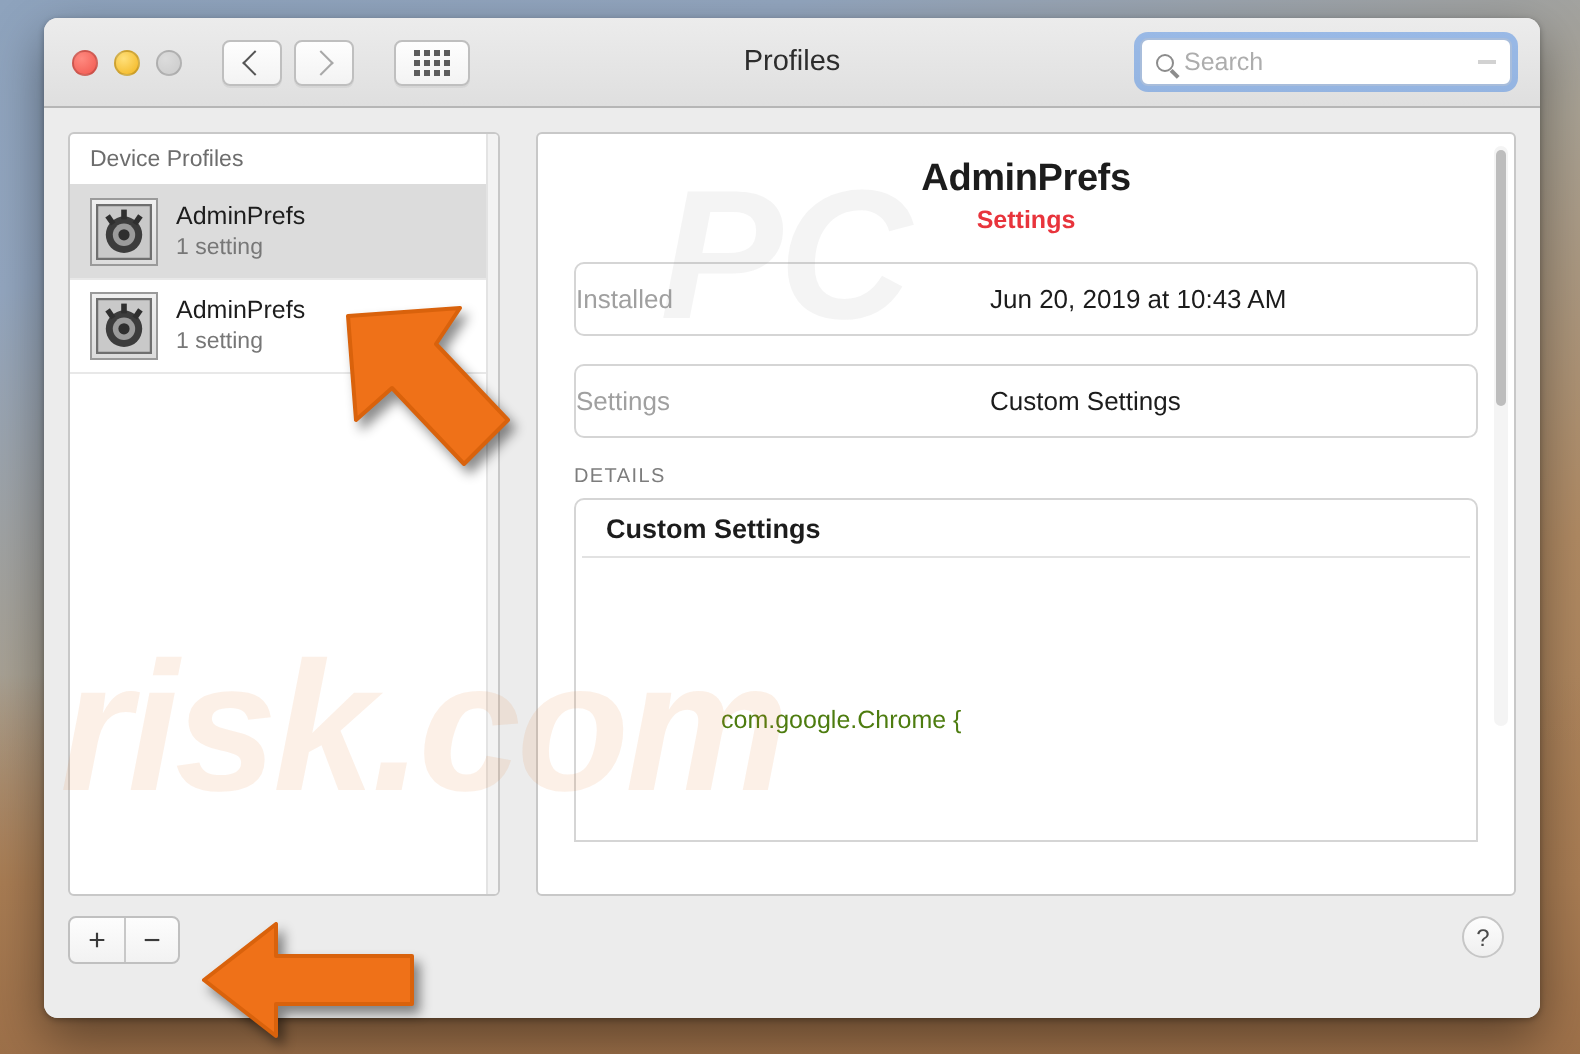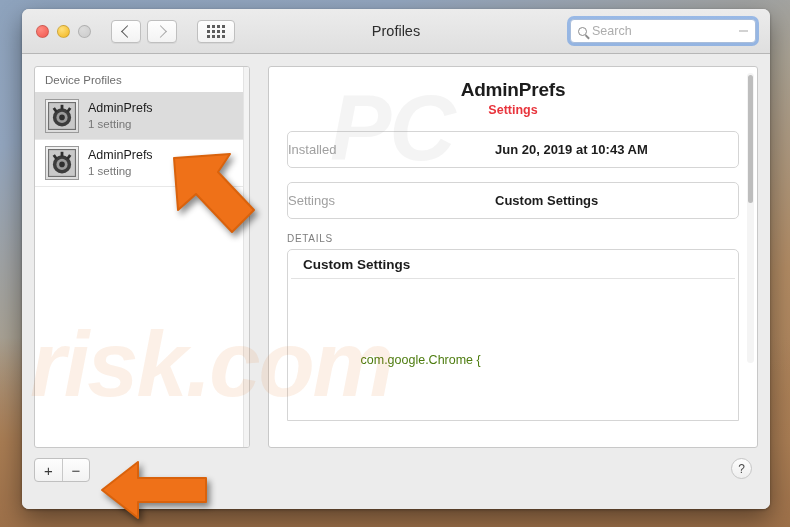--- a/index.html
+++ b/index.html
@@ -240,21 +240,21 @@
     display: flex;
     align-items: center;
     font-size: 13px;
   }
   .info-label {
     width: 46%;
     text-align: left;
     padding-right: 9px;
     color: #a0a0a0;
   }
-  .info-value { color: #1c1c1c; font-weight: bold; }
+  .info-value { color: #1c1c1c; font-weight: normal; }
 
   .details-label {
     margin-top: 14px;
     font-size: 10px;
     letter-spacing: .7px;
     color: #7d7d7d;
   }
 
   .code-card {
     margin-top: 5px;

